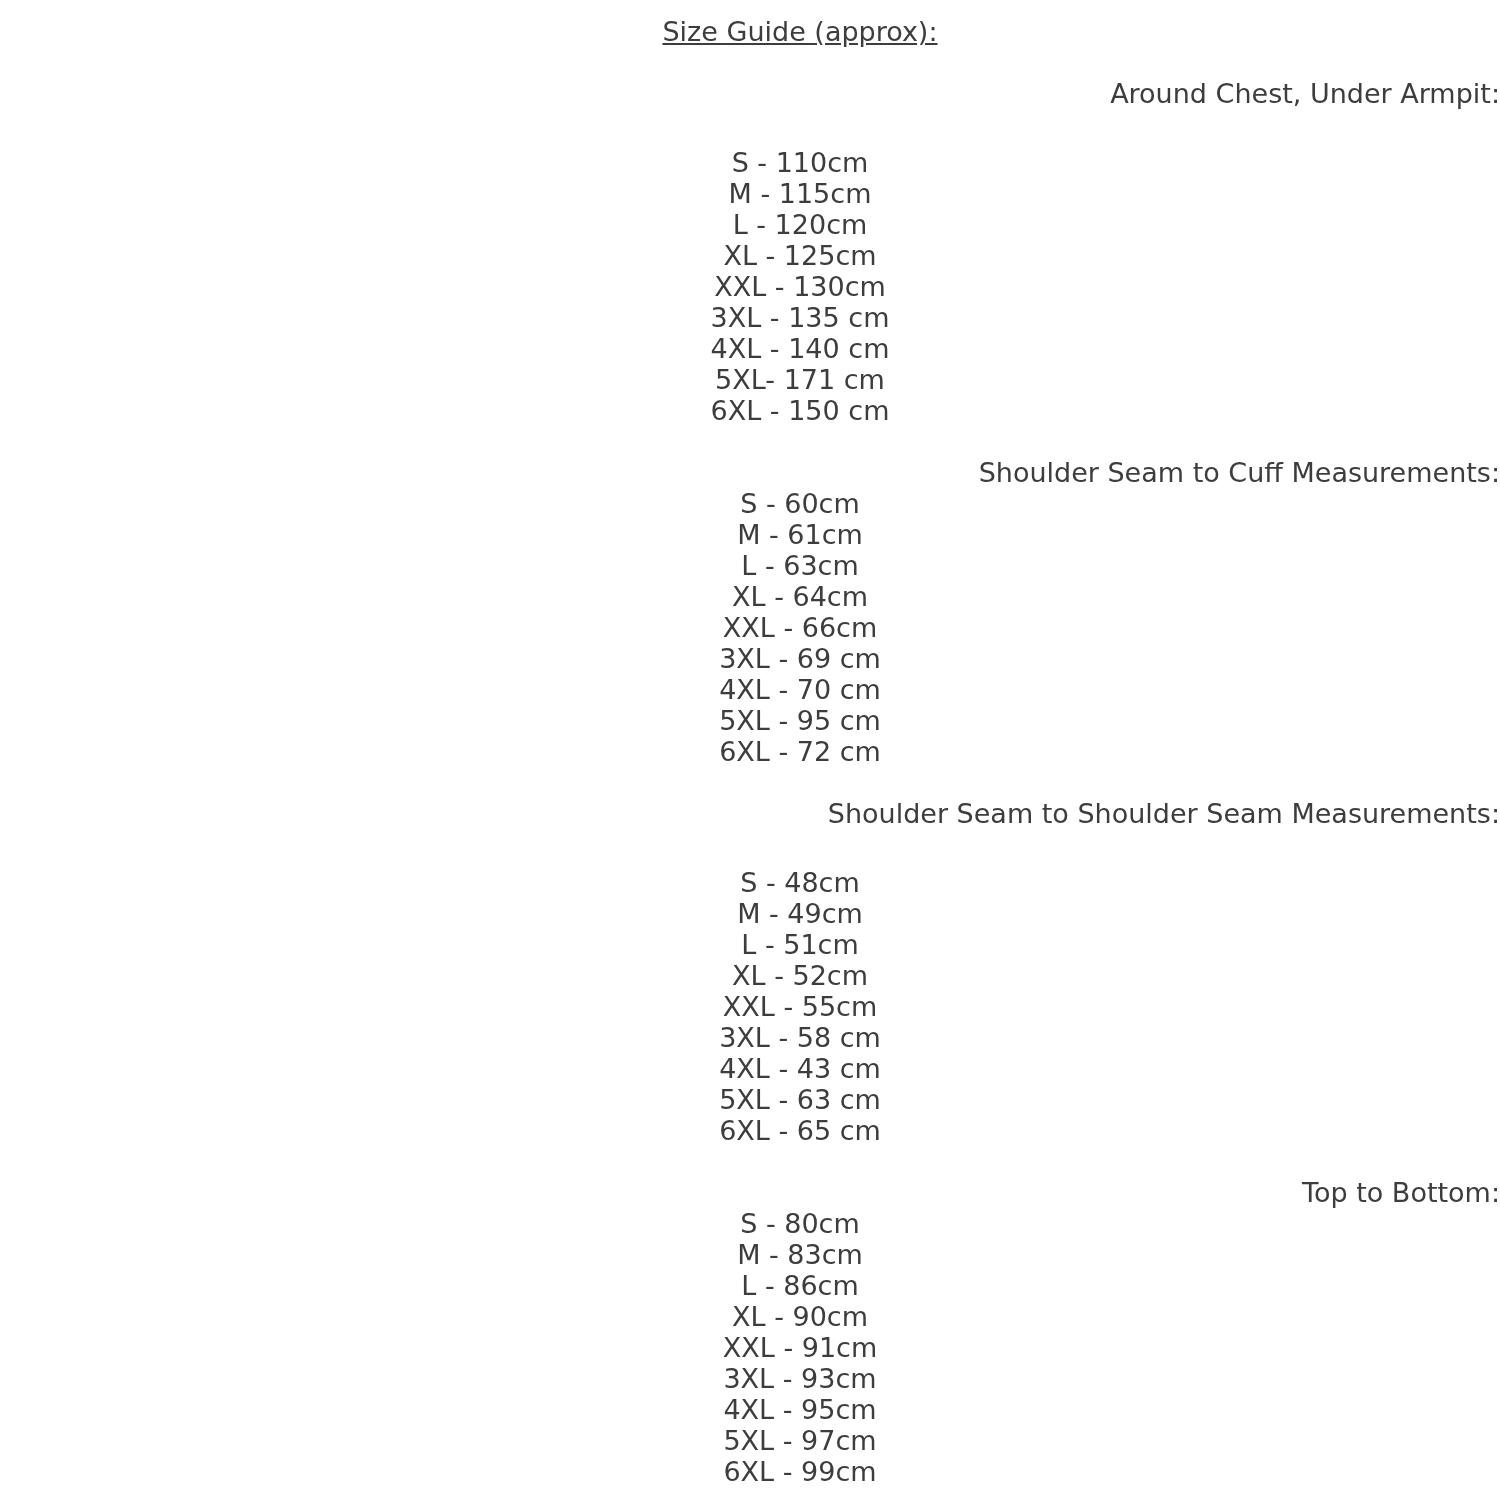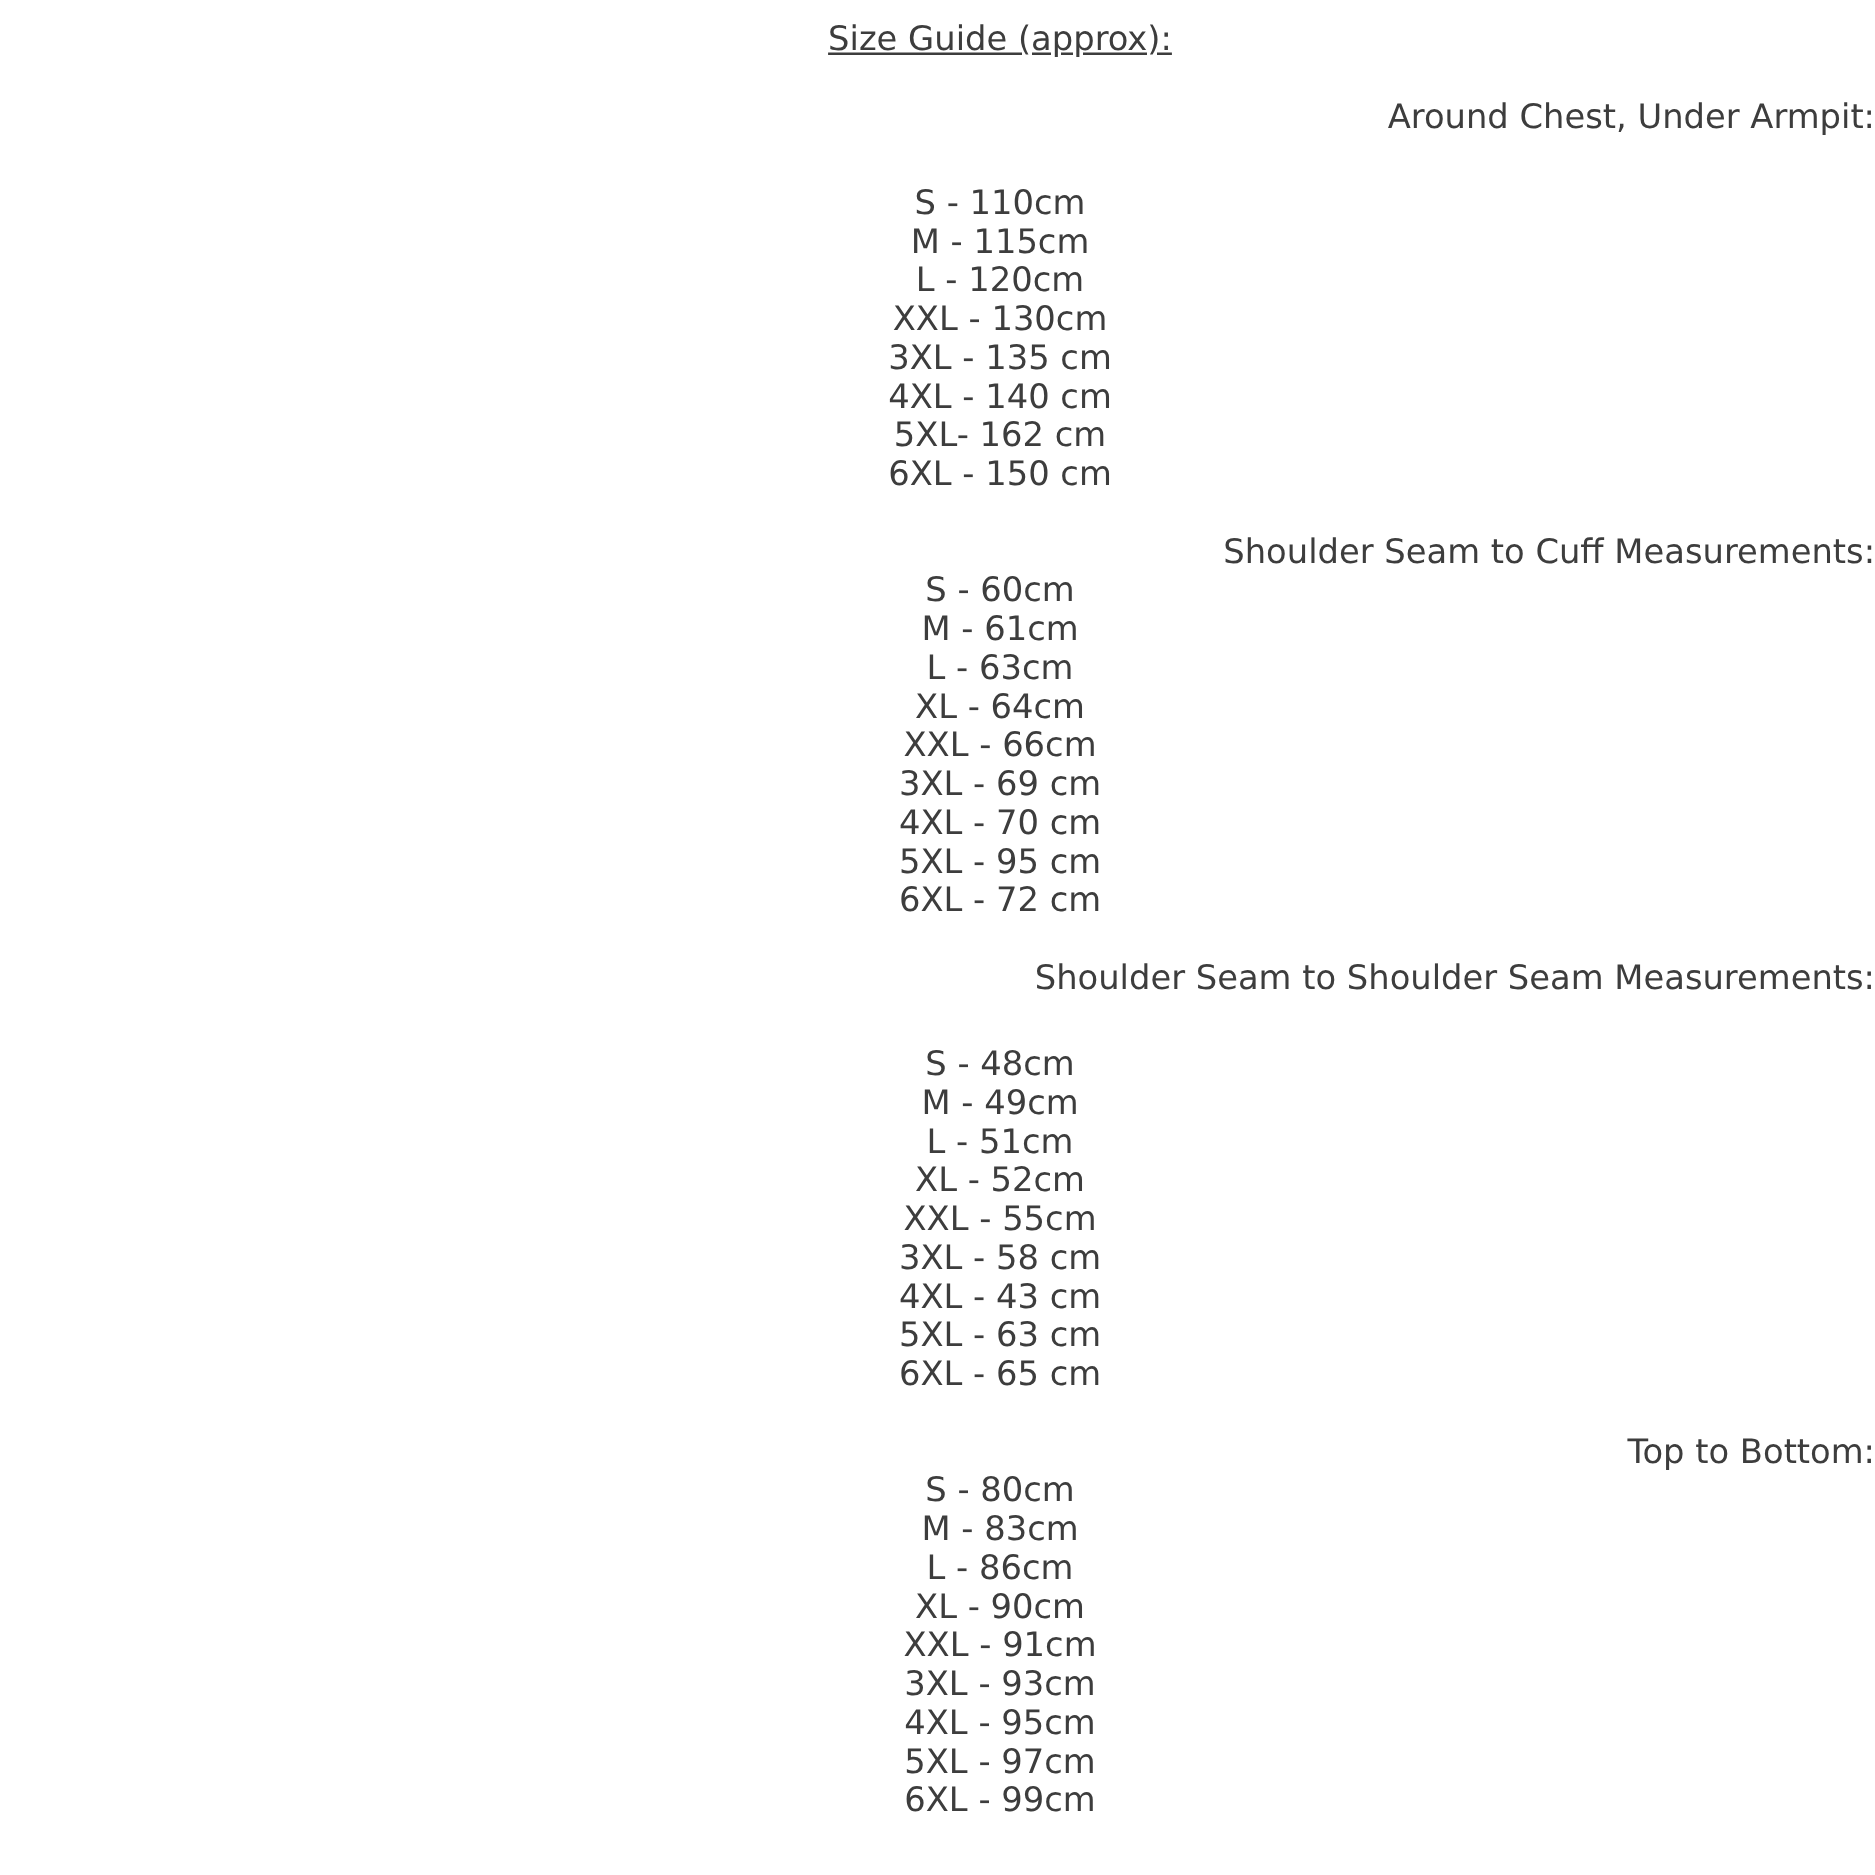--- a/index.html
+++ b/index.html
@@ -42,24 +42,25 @@
 <div class="doc">
 
   <div class="doc-title">Size Guide (approx):</div>
 
   <div class="section">
     <div class="section-heading">Around Chest, Under Armpit:</div>
     <div class="items gap-above">
         <div class="size-row">S - 110cm</div>
         <div class="size-row">M - 115cm</div>
         <div class="size-row">L - 120cm</div>
+        <div class="size-row">XL - 125cm</div>
         <div class="size-row">XXL - 130cm</div>
         <div class="size-row">3XL - 135 cm</div>
         <div class="size-row">4XL - 140 cm</div>
-        <div class="size-row">5XL- 162 cm</div>
+        <div class="size-row">5XL- 171 cm</div>
         <div class="size-row">6XL - 150 cm</div>
       </div>
   </div>
 
   <div class="section">
     <div class="section-heading">Shoulder Seam to Cuff Measurements:</div>
     <div class="items">
         <div class="size-row">S - 60cm</div>
         <div class="size-row">M - 61cm</div>
         <div class="size-row">L - 63cm</div>

